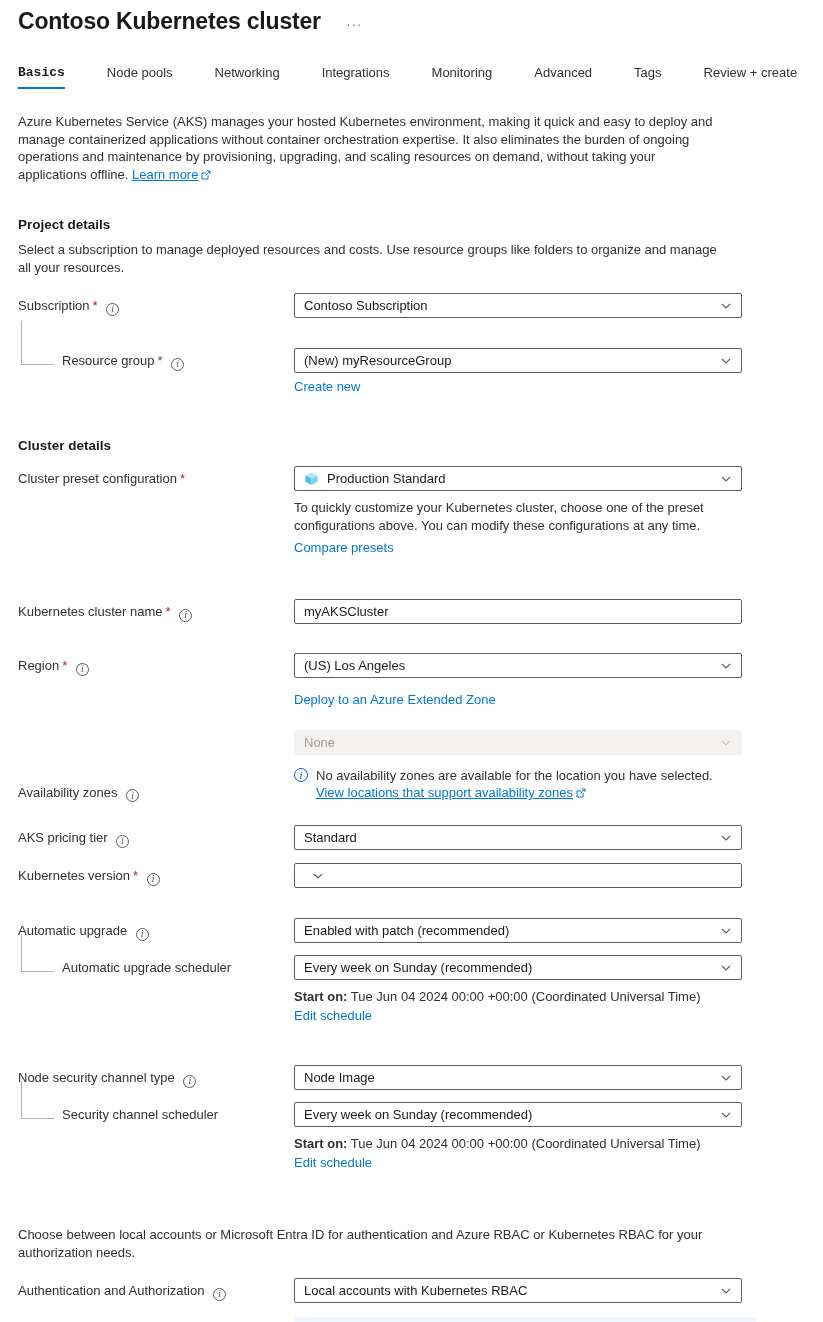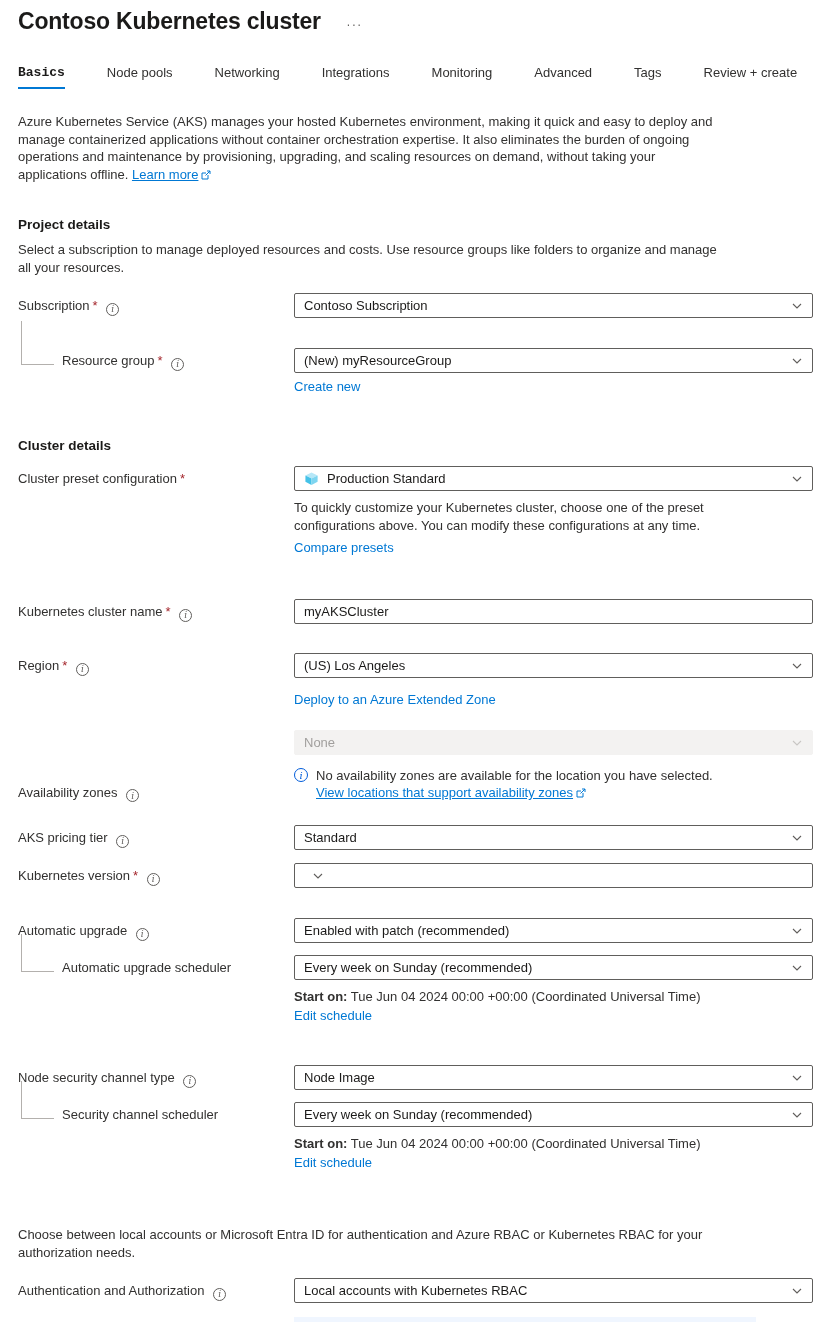--- a/index.html
+++ b/index.html
@@ -35,21 +35,21 @@
   .form-row{display:flex;align-items:flex-start;gap:24px;}
   .row-label{width:252px;padding-top:5px;position:relative;flex-shrink:0;line-height:16px;}
   .row-label.indent{padding-left:44px;}
   .connector{position:absolute;left:3px;top:-27px;width:33px;height:44px;
     border-left:1px solid var(--connector);border-bottom:1px solid var(--connector);}
   .connector.short{top:-21px;height:38px;}
   .req{color:var(--required);margin-left:3px;}
   .info-i{display:inline-flex;align-items:center;justify-content:center;width:13px;height:13px;
     border:1px solid #605e5c;border-radius:50%;font-size:9px;color:#605e5c;margin-left:5px;
     vertical-align:-2px;cursor:pointer;font-family:"DejaVu Serif",serif;font-style:italic;}
-  .row-control{width:519px;flex-shrink:0;}
+  .row-control{width:448px;flex-shrink:0;}
   .select,.textbox{height:25px;border:1px solid var(--border);border-radius:2px;background:#fff;
     display:flex;align-items:center;padding:0 9px;width:100%;cursor:pointer;}
   .select .sel-text{flex:1;color:#1b1a19;white-space:nowrap;overflow:hidden;}
   .select.disabled{background:var(--disabled_bg);border-color:var(--disabled_bg);cursor:default;}
   .select.disabled .sel-text{color:var(--disabled_text);}
   .textbox{font-family:inherit;font-size:13px;color:#1b1a19;cursor:text;outline:none;}
   .chev{display:flex;align-items:center;margin-left:8px;}
   .preset-cube{margin-right:8px;display:flex;align-items:center;}
   .helper{margin-top:8px;line-height:17.5px;max-width:440px;}
   .sub-link{display:inline-block;margin-top:6px;}

